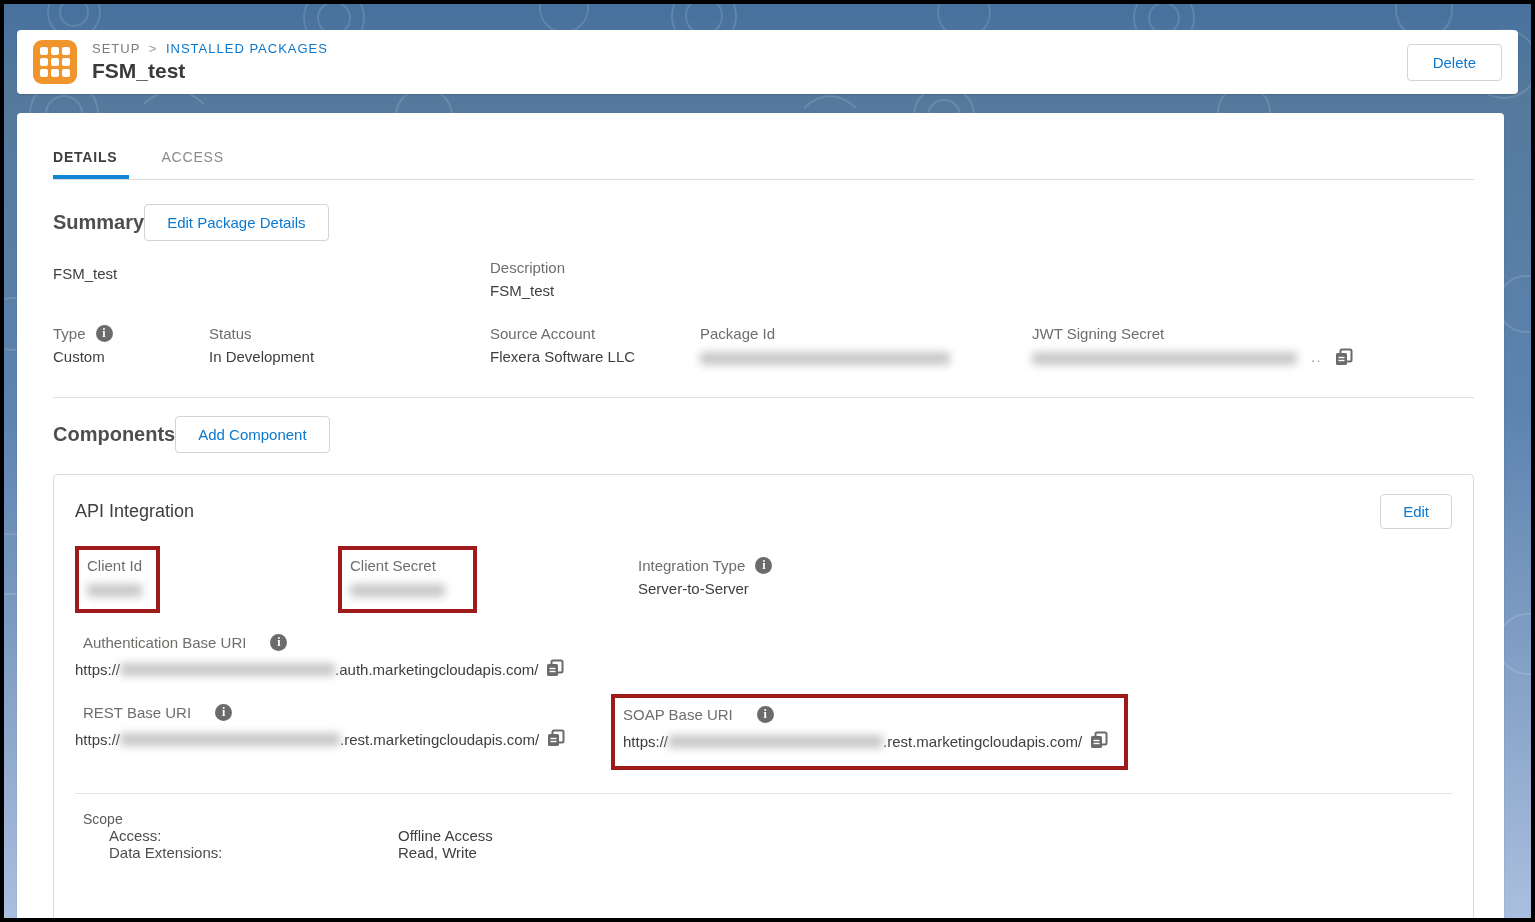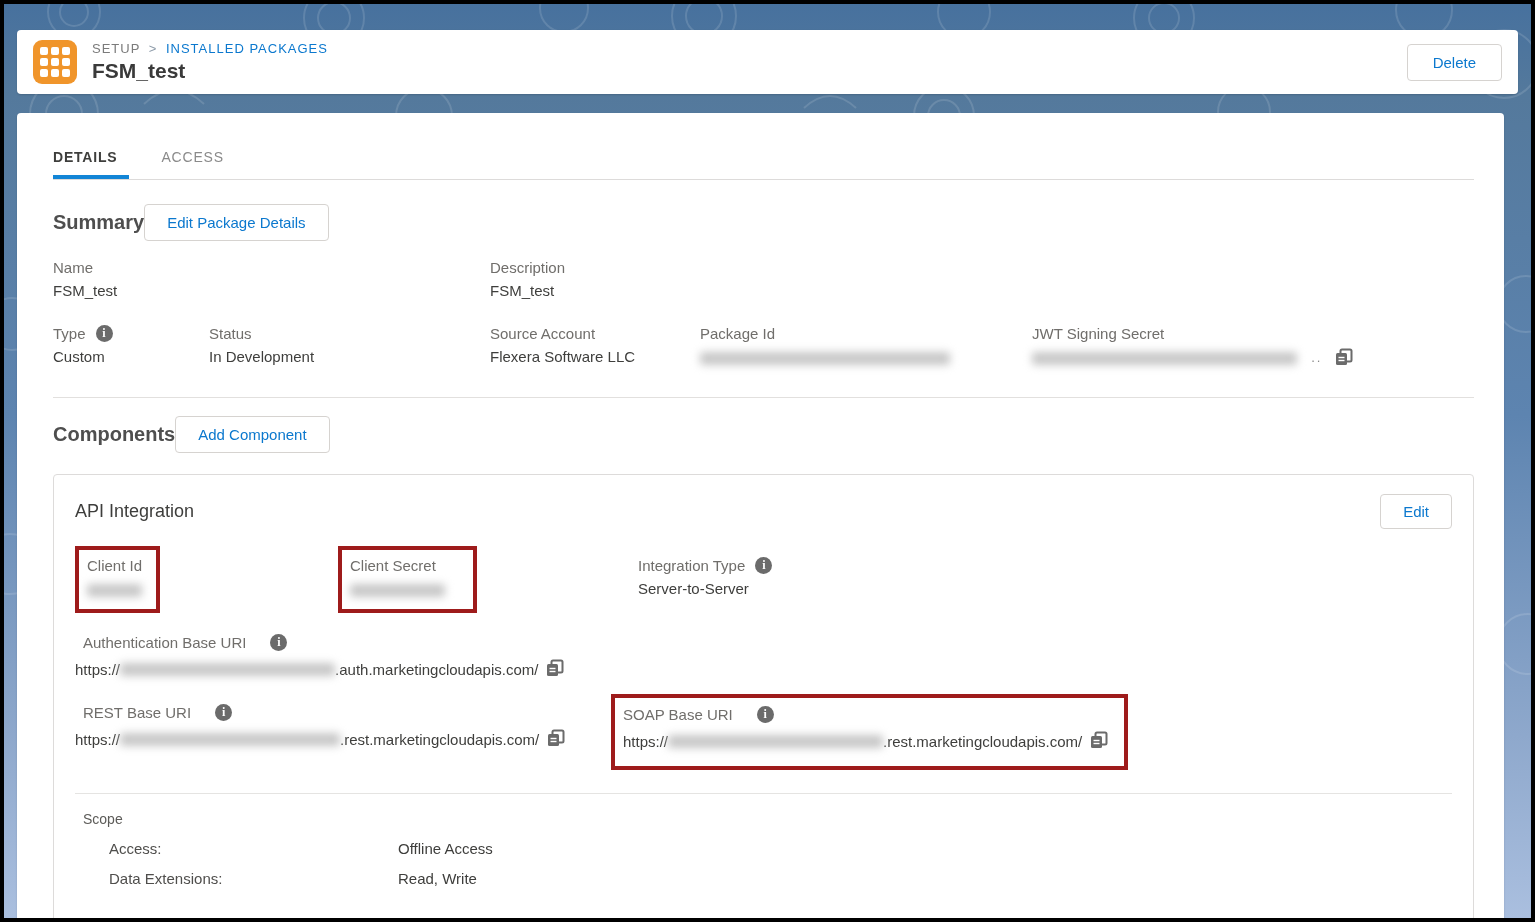--- a/index.html
+++ b/index.html
@@ -75,21 +75,21 @@
 
   .uri-block { margin-top:21px; }
   .uri-line { display:flex; align-items:center; margin-top:8px; font-size:15px; color:#3e3e3c; }
   .uri-row { display:flex; margin-top:24px; align-items:flex-start; }
   .rest-col { width:536px; }
   .soap-redbox { border:4px solid #9e1b1b; padding:8px 16px 14px 8px; }
 
   .scope-sep { border:none; border-top:1px solid #e5e4e2; margin-top:23px; }
   .scope { padding:17px 0 0 8px; }
   .scope-title { font-size:14px; color:#5c5b58; }
-  .scope-row { display:flex; margin-top:13px; }
+  .scope-row { display:flex; }
   .scope-label { width:315px; padding-left:26px; font-size:15px; color:#4f4e4c; }
   .scope-value { font-size:15px; color:#3e3e3c; }
 </style>
 </head>
 <body>
 
 <div class="stage">
 
   <svg class="bg-swirls" width="1527" height="914" viewBox="0 0 1527 914">
     <g fill="none" stroke="#ffffff" stroke-opacity="0.13" stroke-width="2">
@@ -150,21 +150,20 @@
       <div class="tab inactive">ACCESS</div>
     </div>
 
     <div class="section-head">
       <div class="section-title">Summary</div>
       <button class="btn">Edit Package Details</button>
     </div>
 
     <div class="frow" style="margin-top:18px;">
       <div class="fcol-name">
-        <div class="label">Name</div>
         <div class="value">FSM_test</div>
       </div>
       <div>
         <div class="label">Description</div>
         <div class="value">FSM_test</div>
       </div>
     </div>
 
     <div class="frow">
       <div class="fcol-type">

